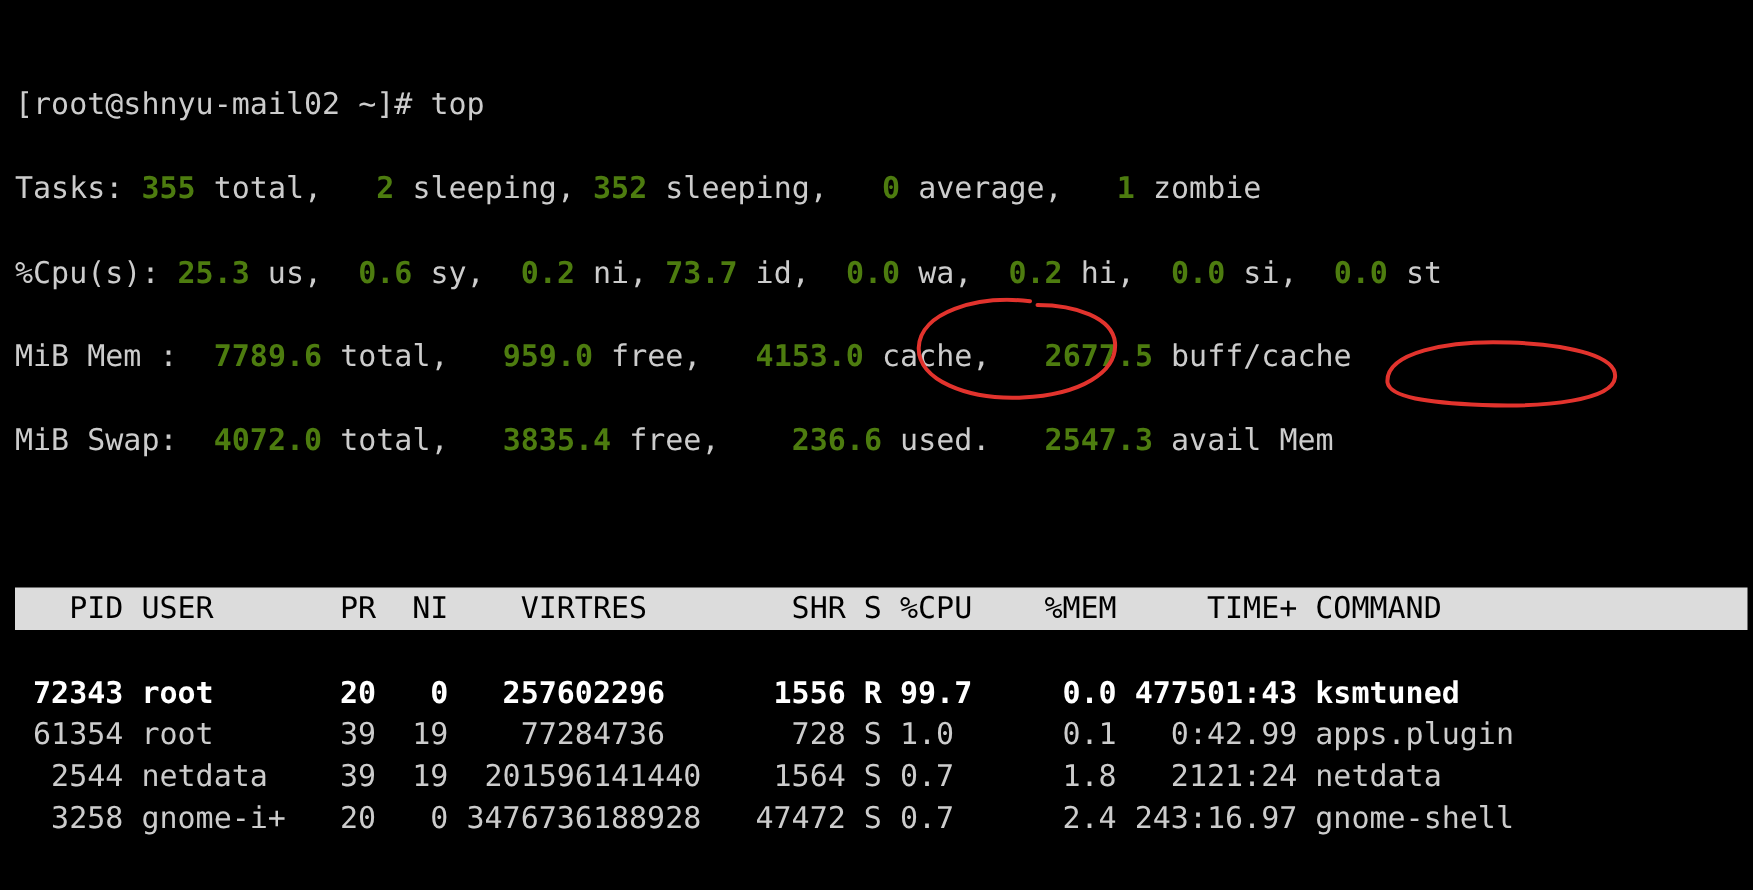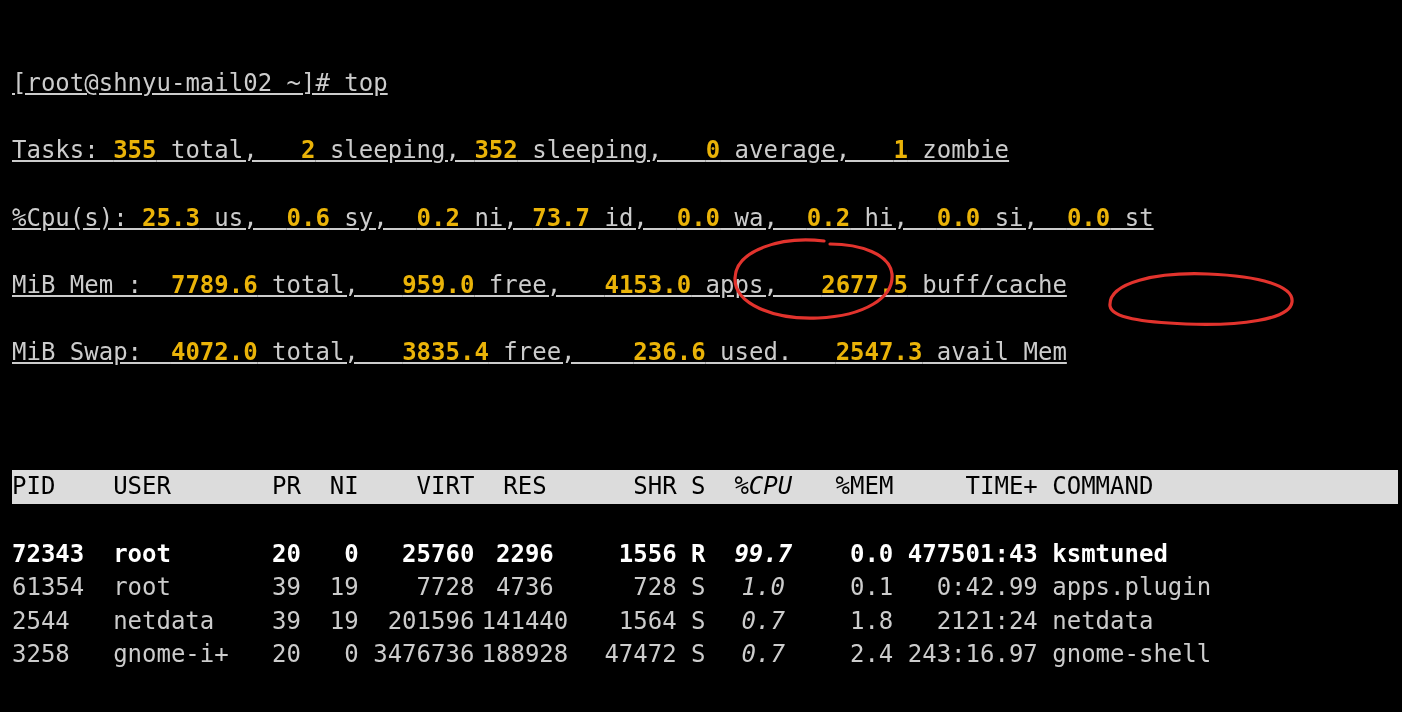--- a/index.html
+++ b/index.html
@@ -13,61 +13,60 @@
     width: 1402px;
     height: 712px;
     overflow: hidden;
     position: relative;
   }
   .screen {
     padding: 0 4px 0 12px;
     white-space: pre;
     position: relative;
   }
-  .bold { color: #eab308; font-weight: bold; }
+  .bold { color: #4d7c0f; font-weight: bold; }
   .header-row {
     background: #000;
     color: #ccc;
-    text-decoration: underline;
   }
   .col-header {
     background: #dcdcdc;
     color: #000;
     font-weight: normal;
     display: inline-block;
     width: 100%;
   }
   .row { display: block; }
   .cell { display:inline-block; }
   
-  .c-pid   { width: 6ch; }
+  .c-pid   { width: 6ch; text-align: right; }
   .c-user  { width: 9ch; text-align: left; }
   .c-pr    { width: 4ch; text-align: right; }
   .c-ni    { width: 4ch; text-align: right; }
   .c-virt  { width: 8ch; text-align: right; }
-  .c-res   { width: 7ch; text-align: center; }
+  .c-res   { width: 7ch; text-align: left; }
   .c-shr   { width: 7ch; text-align: right; }
   .c-s     { width: 2ch; text-align: left; }
-  .c-cpu   { width: 6ch; text-align: center; font-style: italic; }
+  .c-cpu   { width: 6ch; text-align: left; }
   .c-mem   { width: 6ch; text-align: right; }
   .c-time  { width: 10ch; text-align: right; }
   .c-cmd   { width: 14ch; text-align: left; padding-left:1ch;}
   .sp1 { display:inline-block; width:1ch; }
   .annot { position:absolute; pointer-events:none; }
   .red-stroke { stroke:#e2332d; stroke-width:3.2; fill:none; stroke-linecap:round; }
 </style>
 </head>
 <body>
 
 <div class="screen">
 
 <span class="row header-row">[root@shnyu-mail02 ~]# top</span>
 <span class="row header-row"><span>Tasks: </span><span class="bold">355</span><span> total,   </span><span class="bold">2</span><span> sleeping, </span><span class="bold">352</span><span> sleeping,   </span><span class="bold">0</span><span> average,   </span><span class="bold">1</span><span> zombie</span></span>
 <span class="row header-row"><span>%Cpu(s): </span><span class="bold">25.3</span><span> us,  </span><span class="bold">0.6</span><span> sy,  </span><span class="bold">0.2</span><span> ni, </span><span class="bold">73.7</span><span> id,  </span><span class="bold">0.0</span><span> wa,  </span><span class="bold">0.2</span><span> hi,  </span><span class="bold">0.0</span><span> si,  </span><span class="bold">0.0</span><span> st</span></span>
-<span class="row header-row"><span>MiB Mem :  </span><span class="bold">7789.6</span><span> total,   </span><span class="bold">959.0</span><span> free,   </span><span class="bold">4153.0</span><span> apps,   </span><span class="bold">2677.5</span><span> buff/cache</span></span>
+<span class="row header-row"><span>MiB Mem :  </span><span class="bold">7789.6</span><span> total,   </span><span class="bold">959.0</span><span> free,   </span><span class="bold">4153.0</span><span> cache,   </span><span class="bold">2677.5</span><span> buff/cache</span></span>
 <span class="row header-row"><span>MiB Swap:  </span><span class="bold">4072.0</span><span> total,   </span><span class="bold">3835.4</span><span> free,    </span><span class="bold">236.6</span><span> used.   </span><span class="bold">2547.3</span><span> avail Mem</span></span>
 <span class="row"> </span>
 <span class="row col-header"><span class="cell c-pid">PID</span><span class="sp1"></span><span class="cell c-user">USER</span><span class="cell c-pr">PR</span><span class="cell c-ni">NI</span><span class="cell c-virt">VIRT</span><span class="cell c-res">RES</span><span class="cell c-shr">SHR</span><span class="sp1"></span><span class="cell c-s">S</span><span class="cell c-cpu">%CPU</span><span class="cell c-mem">%MEM</span><span class="cell c-time">TIME+</span><span class="cell c-cmd">COMMAND</span></span>
 <div id="proc-rows"><span class="row running"><span class="cell c-pid bold" style="color: rgb(255, 255, 255); font-weight: bold;">72343</span><span class="sp1"></span><span class="cell c-user bold" style="color: rgb(255, 255, 255); font-weight: bold;">root</span><span class="cell c-pr bold" style="color: rgb(255, 255, 255); font-weight: bold;">20</span><span class="cell c-ni bold" style="color: rgb(255, 255, 255); font-weight: bold;">0</span><span class="cell c-virt bold" style="color: rgb(255, 255, 255); font-weight: bold;">25760</span><span class="cell c-res bold" style="color: rgb(255, 255, 255); font-weight: bold;">2296</span><span class="cell c-shr bold" style="color: rgb(255, 255, 255); font-weight: bold;">1556</span><span class="sp1"></span><span class="cell c-s bold" style="color: rgb(255, 255, 255); font-weight: bold;">R</span><span class="cell c-cpu bold" style="color: rgb(255, 255, 255); font-weight: bold;">99.7</span><span class="cell c-mem bold" style="color: rgb(255, 255, 255); font-weight: bold;">0.0</span><span class="cell c-time bold" style="color: rgb(255, 255, 255); font-weight: bold;">477501:43</span><span class="cell c-cmd bold" style="color: rgb(255, 255, 255); font-weight: bold;">ksmtuned</span></span><span class="row"><span class="cell c-pid">61354</span><span class="sp1"></span><span class="cell c-user">root</span><span class="cell c-pr">39</span><span class="cell c-ni">19</span><span class="cell c-virt">7728</span><span class="cell c-res">4736</span><span class="cell c-shr">728</span><span class="sp1"></span><span class="cell c-s">S</span><span class="cell c-cpu">1.0</span><span class="cell c-mem">0.1</span><span class="cell c-time">0:42.99</span><span class="cell c-cmd">apps.plugin</span></span><span class="row"><span class="cell c-pid">2544</span><span class="sp1"></span><span class="cell c-user">netdata</span><span class="cell c-pr">39</span><span class="cell c-ni">19</span><span class="cell c-virt">201596</span><span class="cell c-res">141440</span><span class="cell c-shr">1564</span><span class="sp1"></span><span class="cell c-s">S</span><span class="cell c-cpu">0.7</span><span class="cell c-mem">1.8</span><span class="cell c-time">2121:24</span><span class="cell c-cmd">netdata</span></span><span class="row"><span class="cell c-pid">3258</span><span class="sp1"></span><span class="cell c-user">gnome-i+</span><span class="cell c-pr">20</span><span class="cell c-ni">0</span><span class="cell c-virt">3476736</span><span class="cell c-res">188928</span><span class="cell c-shr">47472</span><span class="sp1"></span><span class="cell c-s">S</span><span class="cell c-cpu">0.7</span><span class="cell c-mem">2.4</span><span class="cell c-time">243:16.97</span><span class="cell c-cmd">gnome-shell</span></span></div>
 
 
 <svg class="annot" style="left:726px; top:238px; width:175px; height:86px;" viewBox="0 0 175 86">
   <path class="red-stroke" d="M98 3 C55 -2 10 12 9 40 C8 66 48 82 92 80 C138 78 168 60 166 36 C164 16 134 6 104 6"></path>
 </svg>
 <svg class="annot" style="left:1098px; top:268px; width:200px; height:62px;" viewBox="0 0 200 62">

